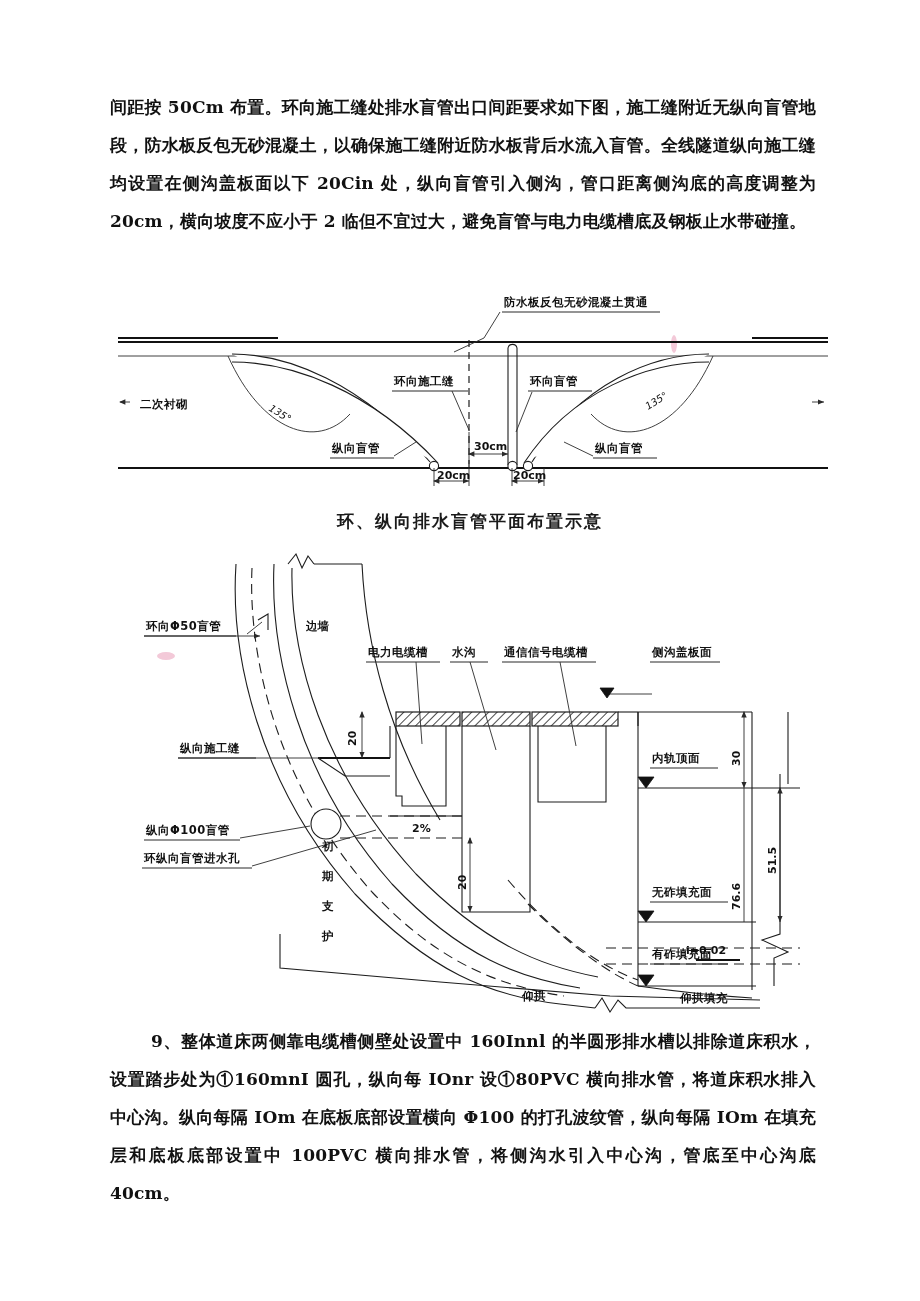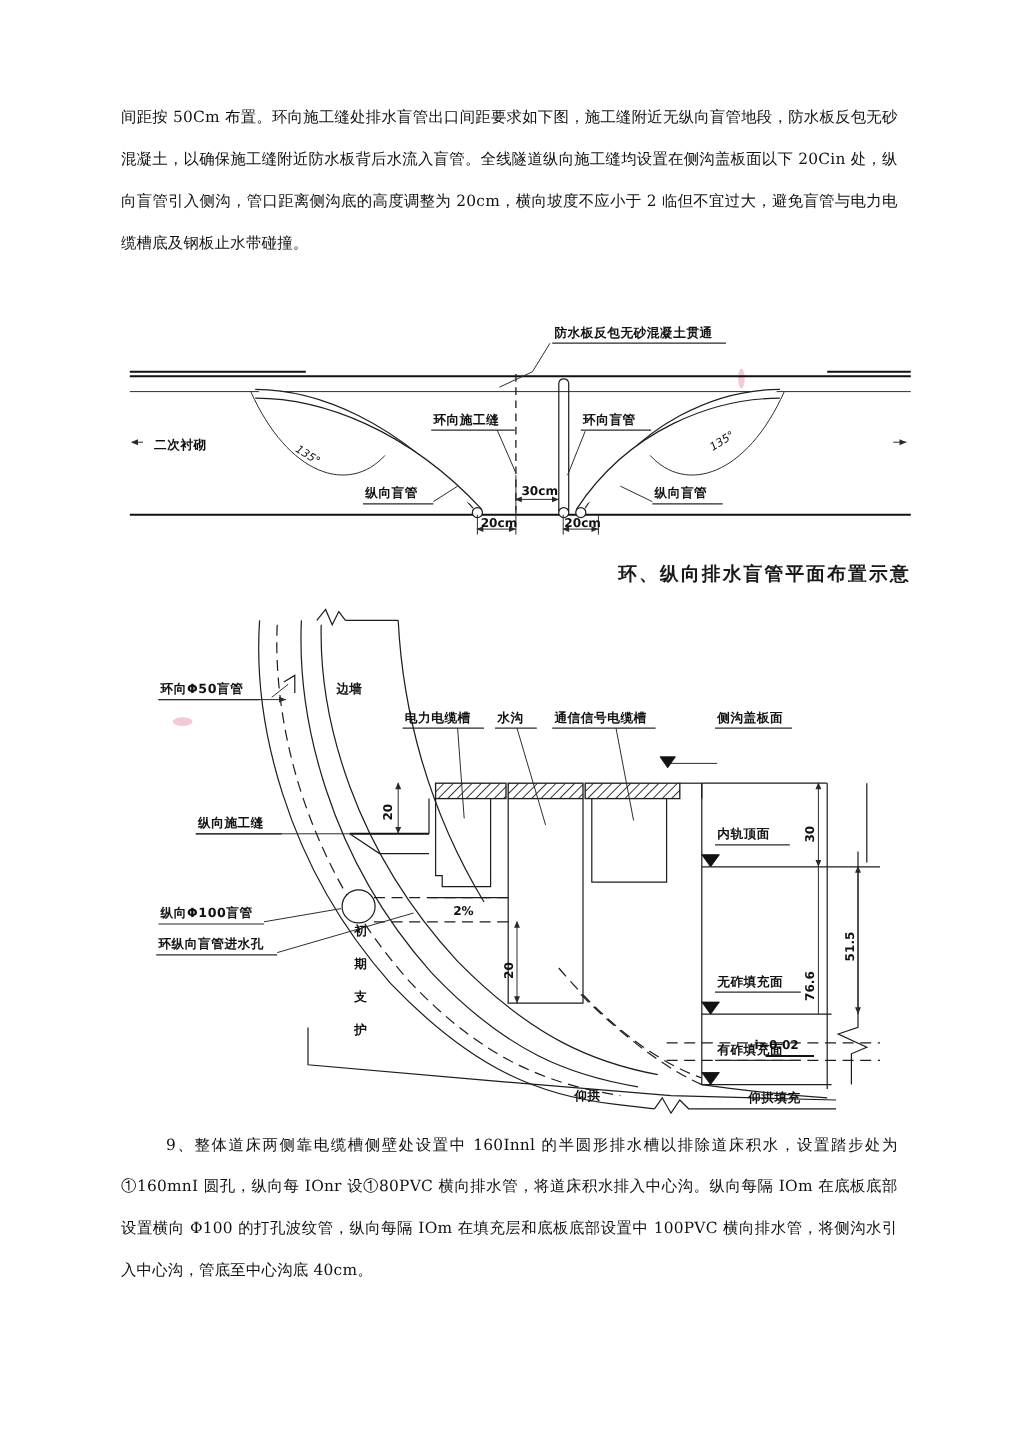--- a/index.html
+++ b/index.html
@@ -19,42 +19,43 @@
     background: #ffffff;
     overflow: hidden;
     margin: 0 auto;
   }
 
   
   .para {
     position: absolute;
     left: 110px;
     width: 706px;
-    font-size: 14px;
+    font-size: 17px;
     line-height: 38px;
     text-align: justify;
     text-justify: inter-ideograph;
     letter-spacing: 0.2px;
     color: #111;
+    font-weight: bold;
   }
   .para.top { top: 88px; }
   .para.bottom { top: 1022px; }
   .para .indent { display: inline-block; width: 41px; }
 
   
   .figure {
     position: absolute;
   }
   .fig1 { left: 112px; top: 282px; width: 716px; height: 258px; }
   .fig2 { left: 140px; top: 534px; width: 680px; height: 476px; }
 
   .fig-caption {
     position: absolute;
     width: 100%;
-    text-align: right;
+    text-align: center;
     font-family: "DejaVu Sans", "Liberation Sans", sans-serif;
     font-weight: bold;
     font-size: 17px;
     letter-spacing: 2px;
     color: #1a1a1a;
   }
   .fig1 .fig-caption { top: 228px; }
 
   svg { display: block; overflow: visible; }
 

